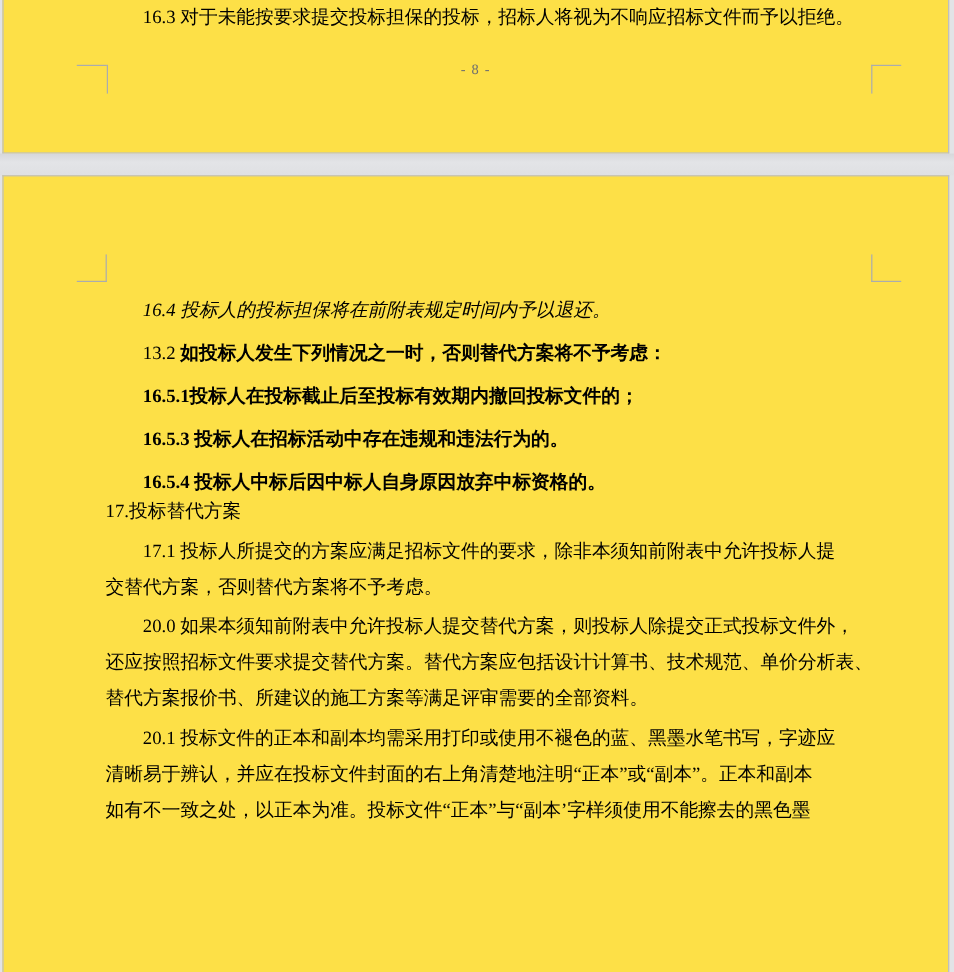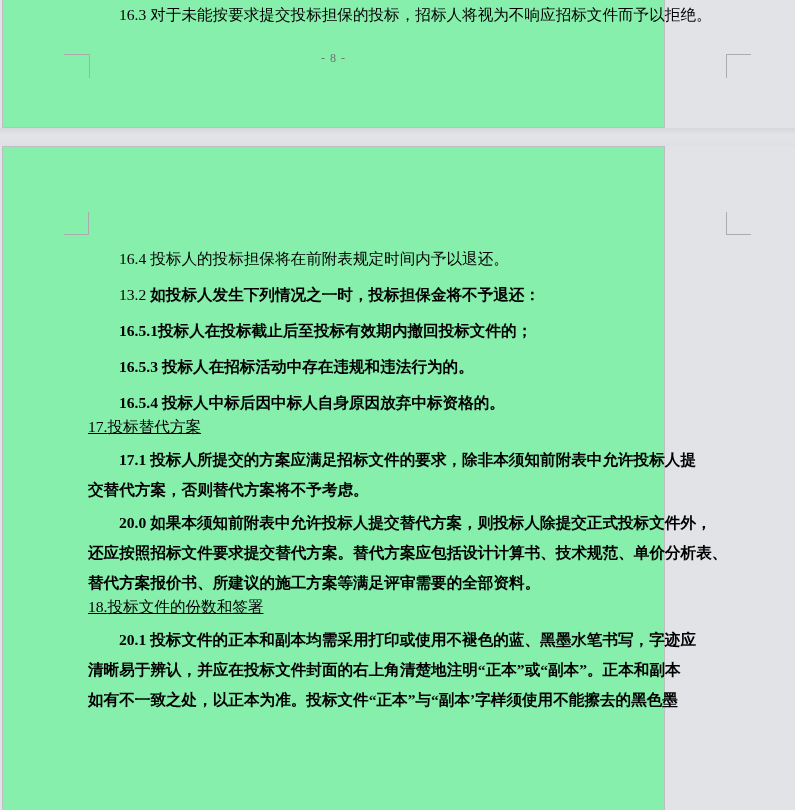--- a/index.html
+++ b/index.html
@@ -6,44 +6,44 @@
   body {
     width: 795px; height: 810px;
     position: relative;
     overflow: hidden;
     background: #e2e3e6;
     font-family: "Liberation Serif", "DejaVu Serif", serif;
   }
   .page {
     position: absolute;
     left: 2px;
-    width: 663px;
-    background: #86efac;
+    width: 789px;
+    background: #fde047;
     border: 1px solid #bdbfc2;
     box-sizing: border-box;
   }
   .page-top    { top: -1px;  height: 129px; border-top: none; }
   .page-bottom { top: 146px; height: 666px; border-bottom: none; }
   .page-gap {
     position: absolute;
     left: 0; top: 128px; width: 795px; height: 18px;
     background: linear-gradient(to bottom, #d6d7da, #e3e4e7 40%, #dfe0e3);
   }
   .para {
     margin: 0;
     font-size: 15.6px;
     line-height: 30px;
     color: #000000;
     white-space: pre-wrap;
     text-indent: 31px;
   }
   .p-item { margin-top: 6px; }
-  .p-item.first { margin-top: 0; }
-  .p-head { margin-top: -6px; text-indent: 0; text-decoration: underline; }
-  .p-body { margin-top: 3px; font-weight: bold; }
+  .p-item.first { margin-top: 0; font-style: italic; }
+  .p-head { margin-top: -6px; text-indent: 0; }
+  .p-body { margin-top: 3px; }
   .bold { font-weight: bold; }
   .textflow {
     position: absolute;
     left: 85px; top: 97px;
     width: 641px;
   }
   .line-163 {
     position: absolute;
     left: 85px; top: 3px;
     width: 641px;
@@ -85,28 +85,27 @@
 <div class="page-gap"></div>
 
 <div class="page page-bottom">
   <div class="mark m2-lh"></div>
   <div class="mark m2-lv"></div>
   <div class="mark m2-rh"></div>
   <div class="mark m2-rv"></div>
 
   <div class="textflow">
     <p class="para p-item first"><span>16.4 </span><span>投标人的投标担保将在前附表规定时间内予以退还。</span></p>
-    <p class="para p-item"><span>13.2 </span><span class="bold">如投标人发生下列情况之一时，投标担保金将不予退还：</span></p>
+    <p class="para p-item"><span>13.2 </span><span class="bold">如投标人发生下列情况之一时，否则替代方案将不予考虑：</span></p>
     <p class="para p-item bold"><span>16.5.1</span><span>投标人在投标截止后至投标有效期内撤回投标文件的；</span></p>
     <p class="para p-item bold"><span>16.5.3 </span><span>投标人在招标活动中存在违规和违法行为的。</span></p>
     <p class="para p-item bold"><span>16.5.4 </span><span>投标人中标后因中标人自身原因放弃中标资格的。</span></p>
     <p class="para p-head"><span>17.</span><span>投标替代方案</span></p>
     <p class="para p-body"><span>17.1 </span><span>投标人所提交的方案应满足招标文件的要求，除非本须知前附表中允许投标人提
 交替代方案，否则替代方案将不予考虑。</span></p>
     <p class="para p-body"><span>20.0 </span><span>如果本须知前附表中允许投标人提交替代方案，则投标人除提交正式投标文件外，
 还应按照招标文件要求提交替代方案。替代方案应包括设计计算书、技术规范、单价分析表、
 替代方案报价书、所建议的施工方案等满足评审需要的全部资料。</span></p>
-    <p class="para p-head"><span>18.</span><span>投标文件的份数和签署</span></p>
     <p class="para p-body"><span>20.1 </span><span>投标文件的正本和副本均需采用打印或使用不褪色的蓝、黑墨水笔书写，字迹应
 清晰易于辨认，并应在投标文件封面的右上角清楚地注明“正本”或“副本”。正本和副本
 如有不一致之处，以正本为准。投标文件“正本”与“副本’字样须使用不能擦去的黑色墨</span></p>
   </div>
 </div>
 
 </body></html>

